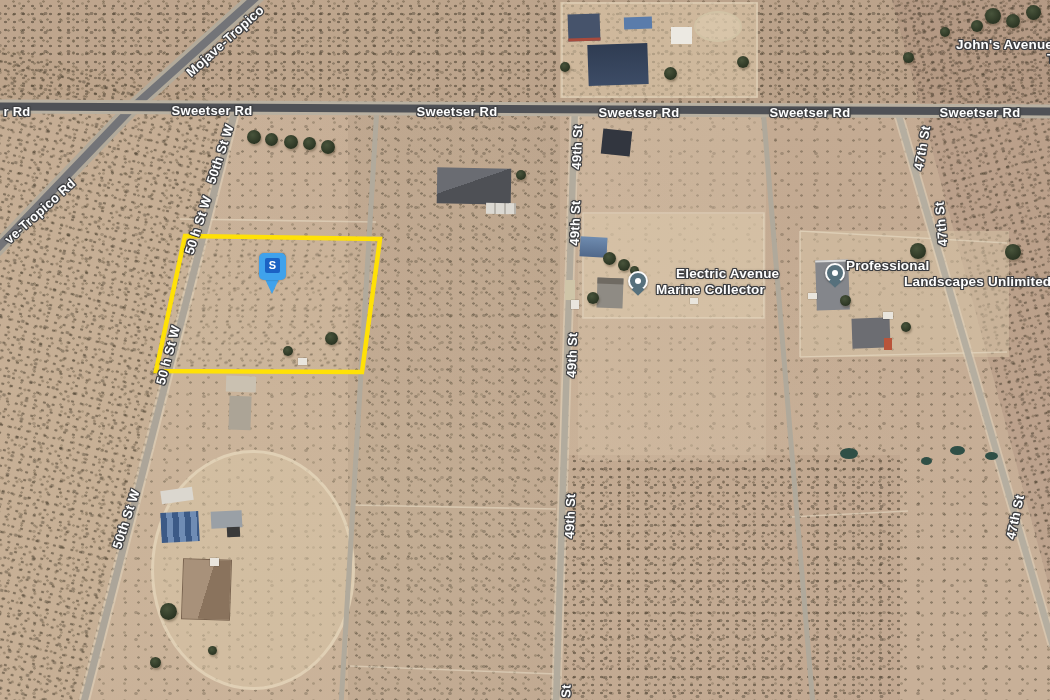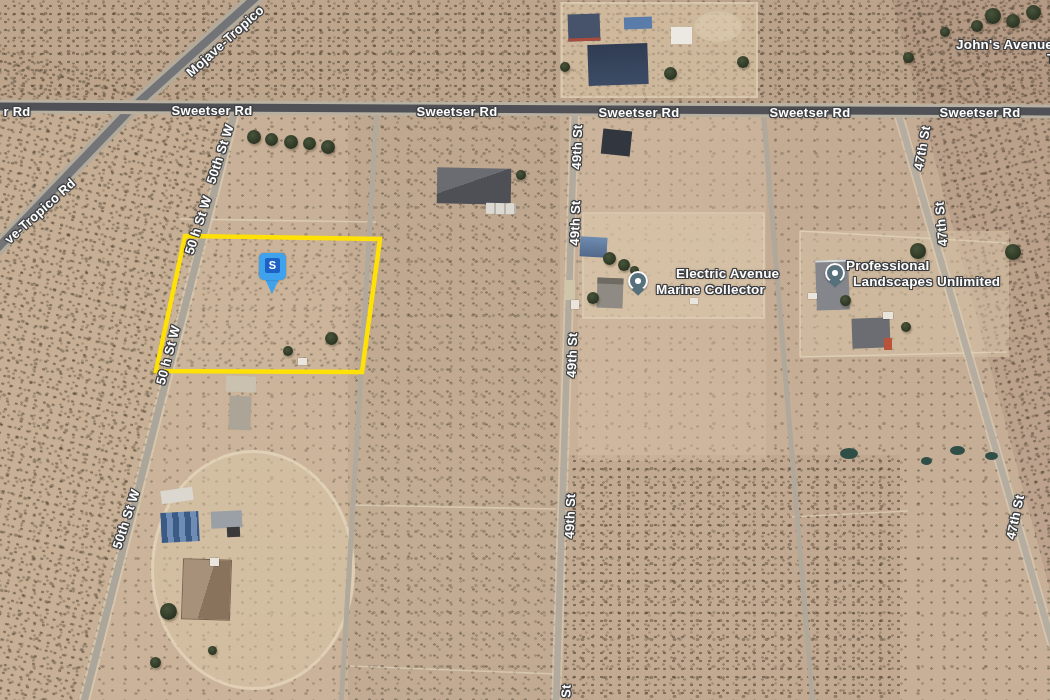--- a/index.html
+++ b/index.html
@@ -119,21 +119,21 @@
   <span class="rl" style="left:566px;top:691px;--r:-88deg;">St</span>
   <span class="rl" style="left:922px;top:148px;--r:-80deg;">47th St</span>
   <span class="rl" style="left:941px;top:224px;--r:-95deg;">47th St</span>
   <span class="rl" style="left:1015px;top:517px;--r:-78deg;">47th St</span>
 
   <div class="pin" style="left:628px;top:271px;"></div>
   <span class="poi-line" style="left:676px;top:266px;">Electric Avenue</span>
   <span class="poi-line" style="left:656px;top:282px;">Marine Collector</span>
   <div class="pin" style="left:825px;top:263px;"></div>
   <span class="poi-line" style="left:846px;top:258px;">Professional</span>
-  <span class="poi-line" style="left:853px;top:274px;">Landscapes Unlimited</span>
+  <span class="poi-line" style="left:904px;top:274px;">Landscapes Unlimited</span>
   <span class="poi-line" style="left:956px;top:37px;">John's Avenue</span>
   <span class="poi-line" style="left:1047px;top:51px;">THE B</span>
 
   <div id="smarker">
     <div class="tail"></div>
     <div class="outer"></div>
     <div class="inner">S</div>
   </div>
 
 <div class="feat" style="left: 568px; top: 14px; width: 32px; height: 24px; transform: rotate(-2deg); background: rgb(70, 83, 107); border-bottom: 3px solid rgb(168, 74, 60);"></div>

